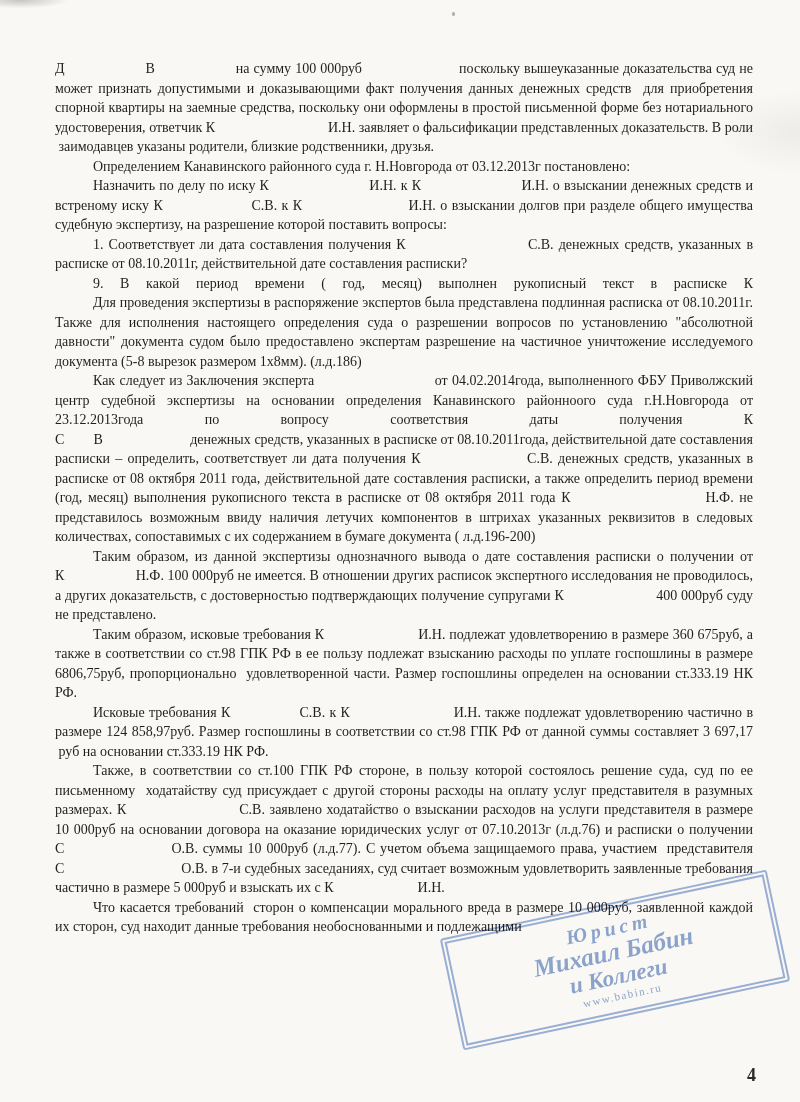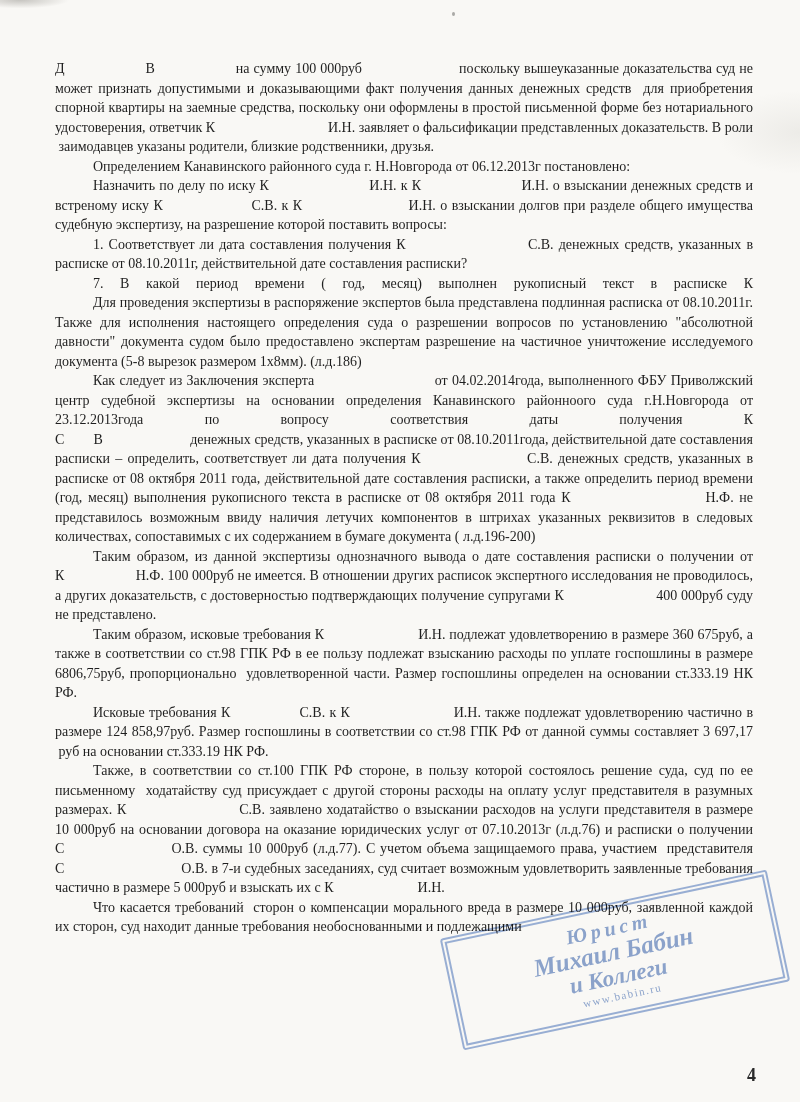--- a/index.html
+++ b/index.html
@@ -40,24 +40,24 @@
   .speck { position:absolute; left:452px; top:12px; width:3px; height:4px; border-radius:50%; background:rgba(105,105,100,.55); }
 </style>
 </head>
 <body>
 
 <div class="page">
   <div class="speck"></div>
 
   <div class="content">
     <p>Д&nbsp;&nbsp;&nbsp;&nbsp;&nbsp;&nbsp;&nbsp;&nbsp;&nbsp;&nbsp;&nbsp;&nbsp;&nbsp;&nbsp;&nbsp;&nbsp;&nbsp;&nbsp;&nbsp;&nbsp;В&nbsp;&nbsp;&nbsp;&nbsp;&nbsp;&nbsp;&nbsp;&nbsp;&nbsp;&nbsp;&nbsp;&nbsp;&nbsp;&nbsp;&nbsp;&nbsp;&nbsp;&nbsp;&nbsp;&nbsp;на сумму 100&nbsp;000руб&nbsp;&nbsp;&nbsp;&nbsp;&nbsp;&nbsp;&nbsp;&nbsp;&nbsp;&nbsp;&nbsp;&nbsp;&nbsp;&nbsp;&nbsp;&nbsp;&nbsp;&nbsp;&nbsp;&nbsp;&nbsp;&nbsp;&nbsp;&nbsp;поскольку вышеуказанные доказательства суд не может признать допустимыми и доказывающими факт получения данных денежных средств &nbsp;для приобретения спорной квартиры на заемные средства, поскольку они оформлены в простой письменной форме без нотариального удостоверения, ответчик К&nbsp;&nbsp;&nbsp;&nbsp;&nbsp;&nbsp;&nbsp;&nbsp;&nbsp;&nbsp;&nbsp;&nbsp;&nbsp;&nbsp;&nbsp;&nbsp;&nbsp;&nbsp;&nbsp;&nbsp;&nbsp;&nbsp;&nbsp;&nbsp;&nbsp;&nbsp;&nbsp;&nbsp;&nbsp;&nbsp;&nbsp;&nbsp;И.Н. заявляет о фальсификации представленных доказательств. В роли &nbsp;заимодавцев указаны родители, близкие родственники, друзья.</p>
-    <p class="ind">Определением Канавинского районного суда г. Н.Новгорода от 06.12.2013г постановлено:</p>
+    <p class="ind">Определением Канавинского районного суда г. Н.Новгорода от 03.12.2013г постановлено:</p>
     <p class="ind">Назначить по делу по иску К&nbsp;&nbsp;&nbsp;&nbsp;&nbsp;&nbsp;&nbsp;&nbsp;&nbsp;&nbsp;&nbsp;&nbsp;&nbsp;&nbsp;&nbsp;&nbsp;&nbsp;&nbsp;&nbsp;&nbsp;&nbsp;&nbsp;&nbsp;&nbsp;И.Н. к К&nbsp;&nbsp;&nbsp;&nbsp;&nbsp;&nbsp;&nbsp;&nbsp;&nbsp;&nbsp;&nbsp;&nbsp;&nbsp;&nbsp;&nbsp;&nbsp;&nbsp;&nbsp;&nbsp;&nbsp;&nbsp;&nbsp;&nbsp;&nbsp;И.Н. о взыскании денежных средств и встреному иску К&nbsp;&nbsp;&nbsp;&nbsp;&nbsp;&nbsp;&nbsp;&nbsp;&nbsp;&nbsp;&nbsp;&nbsp;&nbsp;&nbsp;&nbsp;&nbsp;&nbsp;&nbsp;&nbsp;&nbsp;С.В. к К&nbsp;&nbsp;&nbsp;&nbsp;&nbsp;&nbsp;&nbsp;&nbsp;&nbsp;&nbsp;&nbsp;&nbsp;&nbsp;&nbsp;&nbsp;&nbsp;&nbsp;&nbsp;&nbsp;&nbsp;&nbsp;&nbsp;&nbsp;&nbsp;И.Н. о взыскании долгов при разделе общего имущества судебную экспертизу, на разрешение которой поставить вопросы:</p>
     <p class="ind">1. Соответствует ли дата составления получения К&nbsp;&nbsp;&nbsp;&nbsp;&nbsp;&nbsp;&nbsp;&nbsp;&nbsp;&nbsp;&nbsp;&nbsp;&nbsp;&nbsp;&nbsp;&nbsp;&nbsp;&nbsp;&nbsp;&nbsp;&nbsp;&nbsp;&nbsp;&nbsp;С.В. денежных средств, указанных в расписке от 08.10.2011г, действительной дате составления расписки?</p>
-    <p class="ind jlast">7. В какой период времени ( год, месяц) выполнен рукописный текст в расписке К</p>
+    <p class="ind jlast">9. В какой период времени ( год, месяц) выполнен рукописный текст в расписке К</p>
     <p class="ind">Для проведения экспертизы в распоряжение экспертов была представлена подлинная расписка от 08.10.2011г. Также для исполнения настоящего определения суда о разрешении вопросов по установлению "абсолютной давности" документа судом было предоставлено экспертам разрешение на частичное уничтожение исследуемого документа (5-8 вырезок размером 1х8мм). (л.д.186)</p>
     <p class="ind jlast">Как следует из Заключения эксперта&nbsp;&nbsp;&nbsp;&nbsp;&nbsp;&nbsp;&nbsp;&nbsp;&nbsp;&nbsp;&nbsp;&nbsp;&nbsp;&nbsp;&nbsp;&nbsp;&nbsp;&nbsp;&nbsp;&nbsp;&nbsp;&nbsp;&nbsp;&nbsp;&nbsp;&nbsp;&nbsp;&nbsp;от 04.02.2014года, выполненного ФБУ Приволжский центр судебной экспертизы на основании определения Канавинского районноого суда г.Н.Новгорода от 23.12.2013года по вопросу соответствия даты получения К</p>
     <p>С&nbsp;&nbsp;&nbsp;&nbsp;&nbsp;&nbsp;&nbsp;&nbsp;В&nbsp;&nbsp;&nbsp;&nbsp;&nbsp;&nbsp;&nbsp;&nbsp;&nbsp;&nbsp;&nbsp;&nbsp;&nbsp;&nbsp;&nbsp;&nbsp;&nbsp;&nbsp;&nbsp;&nbsp;&nbsp;&nbsp;&nbsp;&nbsp;денежных средств, указанных в расписке от 08.10.2011года, действительной дате составления расписки – определить, соответствует ли дата получения К&nbsp;&nbsp;&nbsp;&nbsp;&nbsp;&nbsp;&nbsp;&nbsp;&nbsp;&nbsp;&nbsp;&nbsp;&nbsp;&nbsp;&nbsp;&nbsp;&nbsp;&nbsp;&nbsp;&nbsp;С.В. денежных средств, указанных в расписке от 08 октября 2011 года, действительной дате составления расписки, а также определить период времени (год, месяц) выполнения рукописного текста в расписке от 08 октября 2011 года К&nbsp;&nbsp;&nbsp;&nbsp;&nbsp;&nbsp;&nbsp;&nbsp;&nbsp;&nbsp;&nbsp;&nbsp;&nbsp;&nbsp;&nbsp;&nbsp;&nbsp;&nbsp;&nbsp;&nbsp;&nbsp;&nbsp;&nbsp;&nbsp;Н.Ф. не представилось возможным ввиду наличия летучих компонентов в штрихах указанных реквизитов в следовых количествах, сопоставимых с их содержанием в бумаге документа ( л.д.196-200)</p>
     <p class="ind">Таким образом, из данной экспертизы однозначного вывода о дате составления расписки о получении от К&nbsp;&nbsp;&nbsp;&nbsp;&nbsp;&nbsp;&nbsp;&nbsp;&nbsp;&nbsp;&nbsp;&nbsp;&nbsp;&nbsp;&nbsp;&nbsp;&nbsp;&nbsp;&nbsp;&nbsp;Н.Ф. 100&nbsp;000руб не имеется. В отношении других расписок экспертного исследования не проводилось, а других доказательств, с достоверностью подтверждающих получение супругами К&nbsp;&nbsp;&nbsp;&nbsp;&nbsp;&nbsp;&nbsp;&nbsp;&nbsp;&nbsp;&nbsp;&nbsp;&nbsp;&nbsp;&nbsp;&nbsp;&nbsp;&nbsp;&nbsp;&nbsp;&nbsp;&nbsp;&nbsp;&nbsp;400&nbsp;000руб суду не представлено.</p>
     <p class="ind">Таким образом, исковые требования К&nbsp;&nbsp;&nbsp;&nbsp;&nbsp;&nbsp;&nbsp;&nbsp;&nbsp;&nbsp;&nbsp;&nbsp;&nbsp;&nbsp;&nbsp;&nbsp;&nbsp;&nbsp;&nbsp;&nbsp;&nbsp;&nbsp;&nbsp;&nbsp;И.Н. подлежат удовлетворению в размере 360&nbsp;675руб, а также в соответствии со ст.98 ГПК РФ в ее пользу подлежат взысканию расходы по уплате госпошлины в размере 6806,75руб, пропорционально &nbsp;удовлетворенной части. Размер госпошлины определен на основании ст.333.19 НК РФ.</p>
     <p class="ind">Исковые требования К&nbsp;&nbsp;&nbsp;&nbsp;&nbsp;&nbsp;&nbsp;&nbsp;&nbsp;&nbsp;&nbsp;&nbsp;&nbsp;&nbsp;&nbsp;&nbsp;С.В. к К&nbsp;&nbsp;&nbsp;&nbsp;&nbsp;&nbsp;&nbsp;&nbsp;&nbsp;&nbsp;&nbsp;&nbsp;&nbsp;&nbsp;&nbsp;&nbsp;&nbsp;&nbsp;&nbsp;&nbsp;&nbsp;&nbsp;&nbsp;&nbsp;И.Н. также подлежат удовлетворению частично в размере 124&nbsp;858,97руб. Размер госпошлины в соответствии со ст.98 ГПК РФ от данной суммы составляет 3&nbsp;697,17 &nbsp;руб на основании ст.333.19 НК РФ.</p>
     <p class="ind">Также, в соответствии со ст.100 ГПК РФ стороне, в пользу которой состоялось решение суда, суд по ее письменному &nbsp;ходатайству суд присуждает с другой стороны расходы на оплату услуг представителя в разумных размерах. К&nbsp;&nbsp;&nbsp;&nbsp;&nbsp;&nbsp;&nbsp;&nbsp;&nbsp;&nbsp;&nbsp;&nbsp;&nbsp;&nbsp;&nbsp;&nbsp;&nbsp;&nbsp;&nbsp;&nbsp;&nbsp;&nbsp;&nbsp;&nbsp;С.В. заявлено ходатайство о взыскании расходов на услуги представителя в размере 10&nbsp;000руб на основании договора на оказание юридических услуг от 07.10.2013г (л.д.76) и расписки о получении С&nbsp;&nbsp;&nbsp;&nbsp;&nbsp;&nbsp;&nbsp;&nbsp;&nbsp;&nbsp;&nbsp;&nbsp;&nbsp;&nbsp;&nbsp;&nbsp;&nbsp;&nbsp;&nbsp;&nbsp;&nbsp;&nbsp;О.В. суммы 10&nbsp;000руб (л.д.77). С учетом объема защищаемого права, участием &nbsp;представителя С&nbsp;&nbsp;&nbsp;&nbsp;&nbsp;&nbsp;&nbsp;&nbsp;&nbsp;&nbsp;&nbsp;&nbsp;&nbsp;&nbsp;&nbsp;&nbsp;&nbsp;&nbsp;&nbsp;&nbsp;&nbsp;&nbsp;&nbsp;&nbsp;&nbsp;&nbsp;&nbsp;&nbsp;&nbsp;&nbsp;&nbsp;&nbsp;О.В. в 7-и судебных заседаниях, суд считает возможным удовлетворить заявленные требования частично в размере 5&nbsp;000руб и взыскать их с К&nbsp;&nbsp;&nbsp;&nbsp;&nbsp;&nbsp;&nbsp;&nbsp;&nbsp;&nbsp;&nbsp;&nbsp;&nbsp;&nbsp;&nbsp;&nbsp;&nbsp;&nbsp;&nbsp;&nbsp;&nbsp;&nbsp;&nbsp;&nbsp;И.Н.</p>
     <p class="ind">Что касается требований &nbsp;сторон о компенсации морального вреда в размере 10&nbsp;000руб, заявленной каждой их сторон, суд находит данные требования необоснованными и подлежащими</p>
   </div>
 

